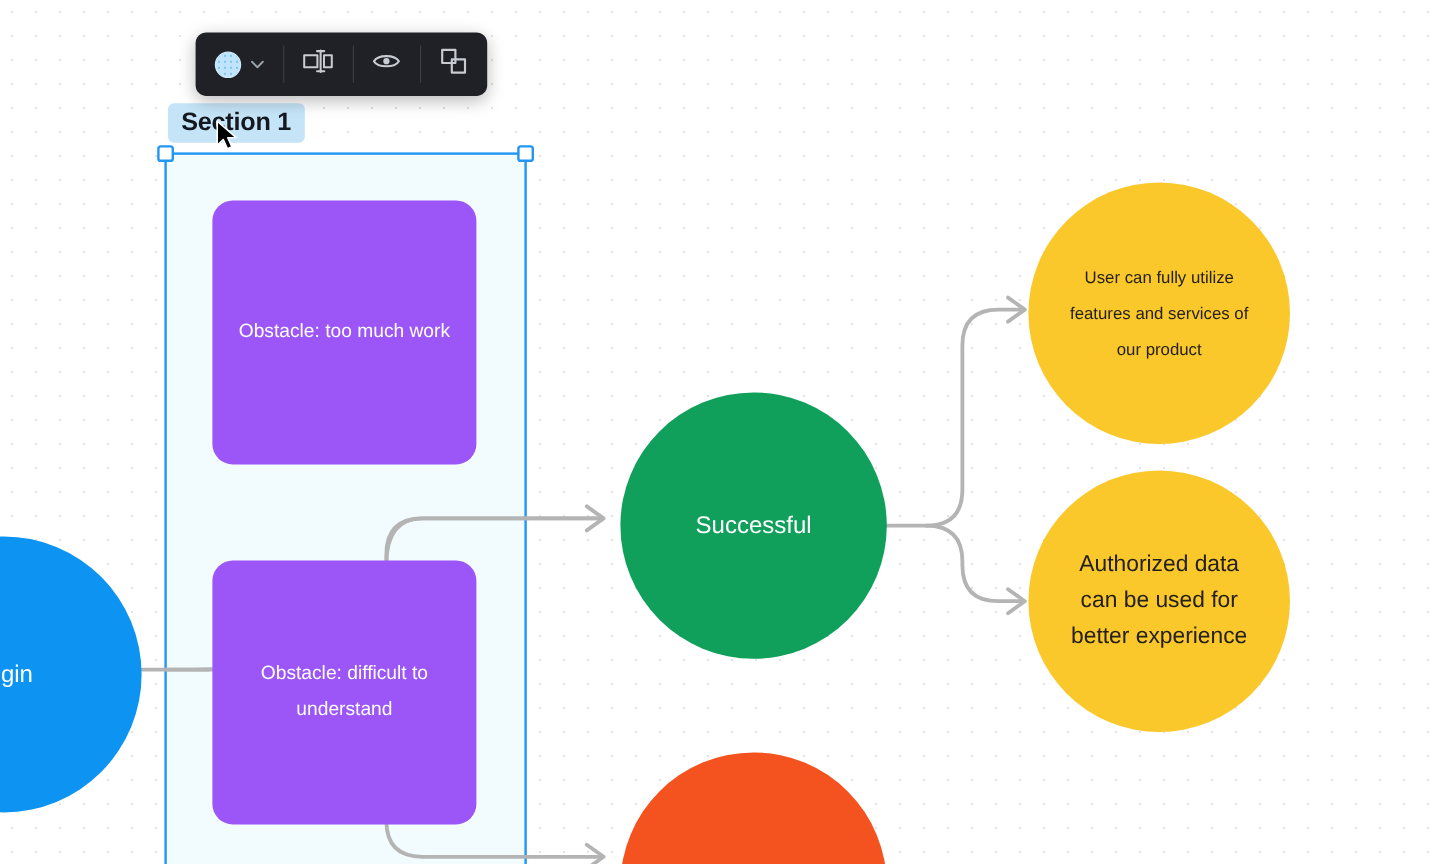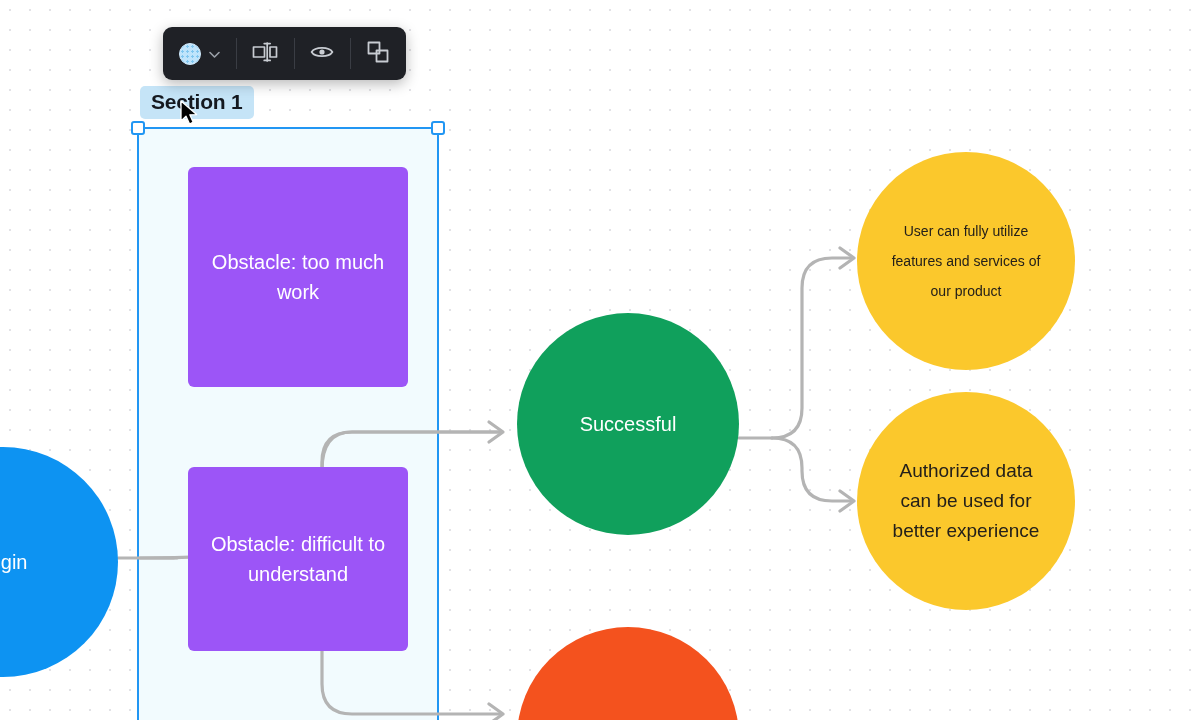--- a/index.html
+++ b/index.html
@@ -88,45 +88,44 @@
     background-image:radial-gradient(circle, #7fc6ef 1px, transparent 1.1px);
     background-size:5px 5px;
     border:1px solid #cfe9fb;
   }
   .chev{ margin-left:8px; }
 
   
   .node{ position:absolute; display:flex; align-items:center; justify-content:center; text-align:center; }
 
   .rect-node{
-    border-radius:6px;
+    border-radius:17px;
     color:#ffffff;
-    font-size:20px;
+    font-size:16px;
     line-height:30px;
     padding:0 14px;
     z-index:10;
-    margin-left:11px;
   }
   .circle-node{
     border-radius:50%;
     font-size:20px;
     line-height:30px;
     z-index:10;
   }
   .circle-node .lbl, .rect-node .lbl{ display:block; }
 
   #node-obstacle-work{ left:177px; top:167px; width:220px; height:220px; background:#9c55f7; }
-  #node-obstacle-understand{ left:177px; top:467px; width:220px; height:184px; background:#9c55f7; }
+  #node-obstacle-understand{ left:177px; top:467px; width:220px; height:220px; background:#9c55f7; }
 
   #node-login{
     left:-112px; top:447px; width:230px; height:230px;
     background:#0d93f2; color:#ffffff;
   }
   #node-successful{
-    left:517px; top:313px; width:222px; height:222px;
+    left:517px; top:327px; width:222px; height:222px;
     background:#10a05c; color:#ffffff;text-align:center;
   }
   #node-unsuccessful{
     left:517px; top:627px; width:222px; height:222px;
     background:#f4521e; color:#ffffff;
   }
   #node-outcome-1{
     left:857px; top:152px; width:218px; height:218px;
     background:#fbc82c; color:#24201a;
     font-size:14px; line-height:30px;

